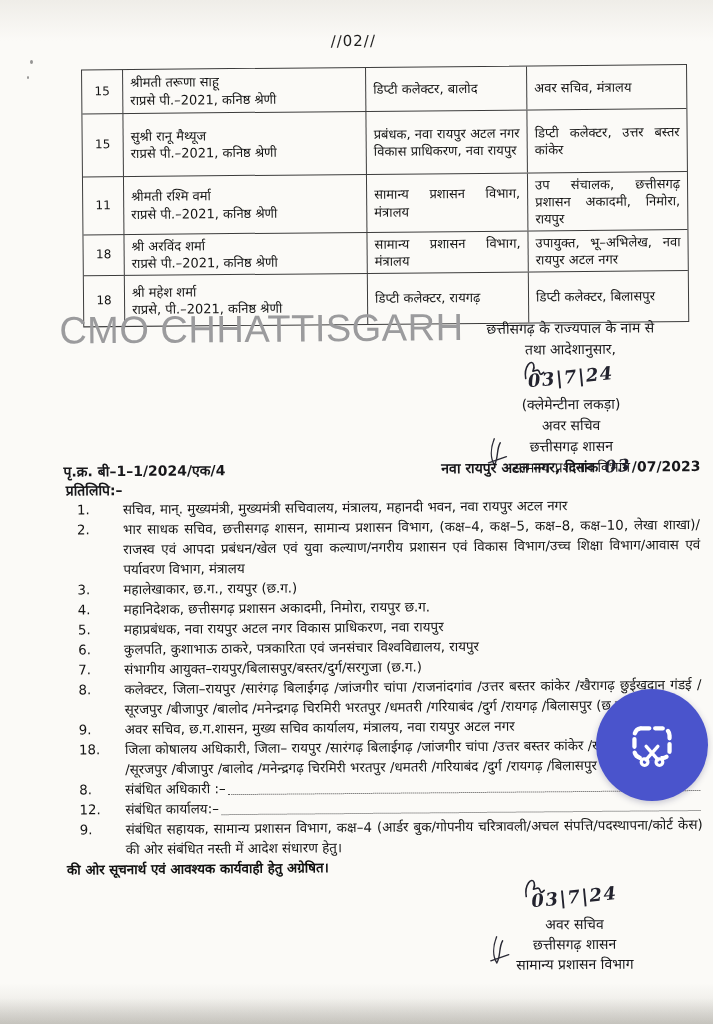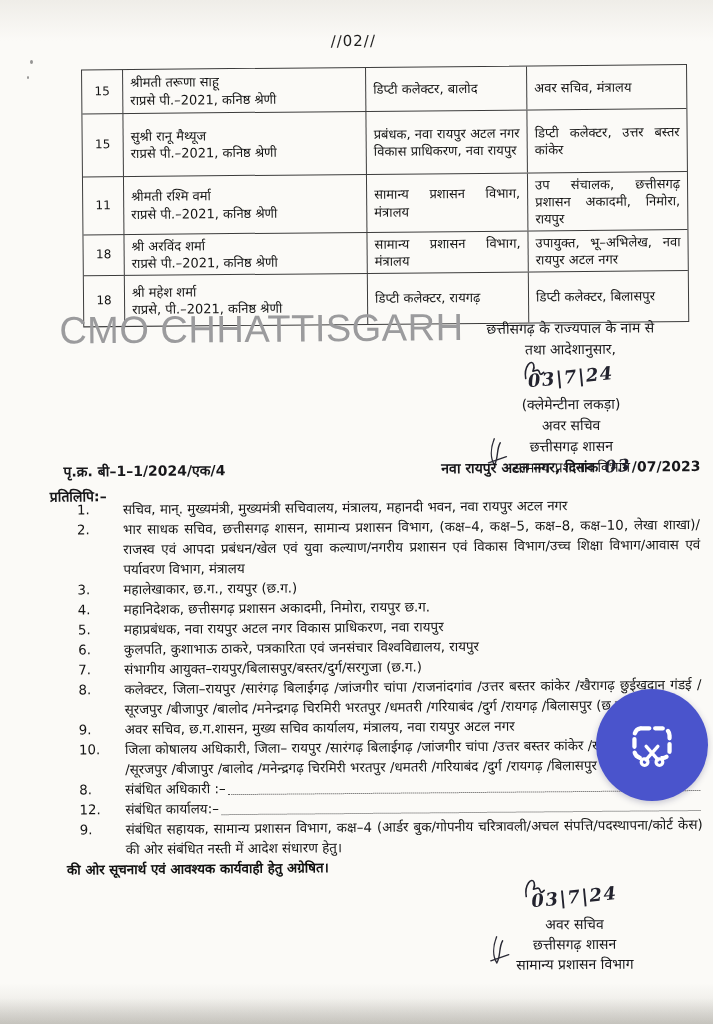--- a/index.html
+++ b/index.html
@@ -62,21 +62,21 @@
   .squig{position:absolute;pointer-events:none;}
 
   
   .refline{
     position:absolute;left:63px;top:458px;width:637px;
     display:flex;justify-content:space-between;align-items:flex-end;
     font-size:14px;font-weight:700;color:#17171a;
   }
   .refline .date-hand{font-size:17px;transform:rotate(-4deg);margin:0 1px;}
   .copyhead{
-    position:absolute;left:49px;top:478px;font-size:14px;font-weight:700;color:#17171a;margin-top:6px;
+    position:absolute;left:65px;top:478px;font-size:14px;font-weight:700;color:#17171a;
   }
 
   
   .copylist{
     position:absolute;left:63px;top:498px;width:636px;
     font-size:13.4px;line-height:20px;color:#151515;
   }
   .citem{display:flex;}
   .cno{width:59px;box-sizing:border-box;padding-left:13px;flex-shrink:0;}
   .ctext{flex:1;text-align:justify;}
@@ -226,21 +226,21 @@
       </div>
       <div class="citem">
         <span class="cno">8.</span>
         <span class="ctext">कलेक्टर, जिला–रायपुर /सारंगढ़ बिलाईगढ़ /जांजगीर चांपा /राजनांदगांव /उत्तर बस्तर कांकेर /खैरागढ़ छुईखदान गंडई /सूरजपुर /बीजापुर /बालोद /मनेन्द्रगढ़ चिरमिरी भरतपुर /धमतरी /गरियाबंद /दुर्ग /रायगढ़ /बिलासपुर (छ.ग.)</span>
       </div>
       <div class="citem">
         <span class="cno">9.</span>
         <span class="ctext">अवर सचिव, छ.ग.शासन, मुख्य सचिव कार्यालय, मंत्रालय, नवा रायपुर अटल नगर</span>
       </div>
       <div class="citem">
-        <span class="cno">10.</span>
+        <span class="cno">18.</span>
         <span class="ctext">जिला कोषालय अधिकारी, जिला– रायपुर /सारंगढ़ बिलाईगढ़ /जांजगीर चांपा /उत्तर बस्तर कांकेर /खैरागढ़ छुईखदान गंडई /सूरजपुर /बीजापुर /बालोद /मनेन्द्रगढ़ चिरमिरी भरतपुर /धमतरी /गरियाबंद /दुर्ग /रायगढ़ /बिलासपुर (छ.ग.)</span>
       </div>
       <div class="citem">
         <span class="cno">8.</span>
         <span class="ctext flexline">
           <span>संबंधित अधिकारी :–</span>
           <span class="dots"></span>
         </span>
       </div>
       <div class="citem">

